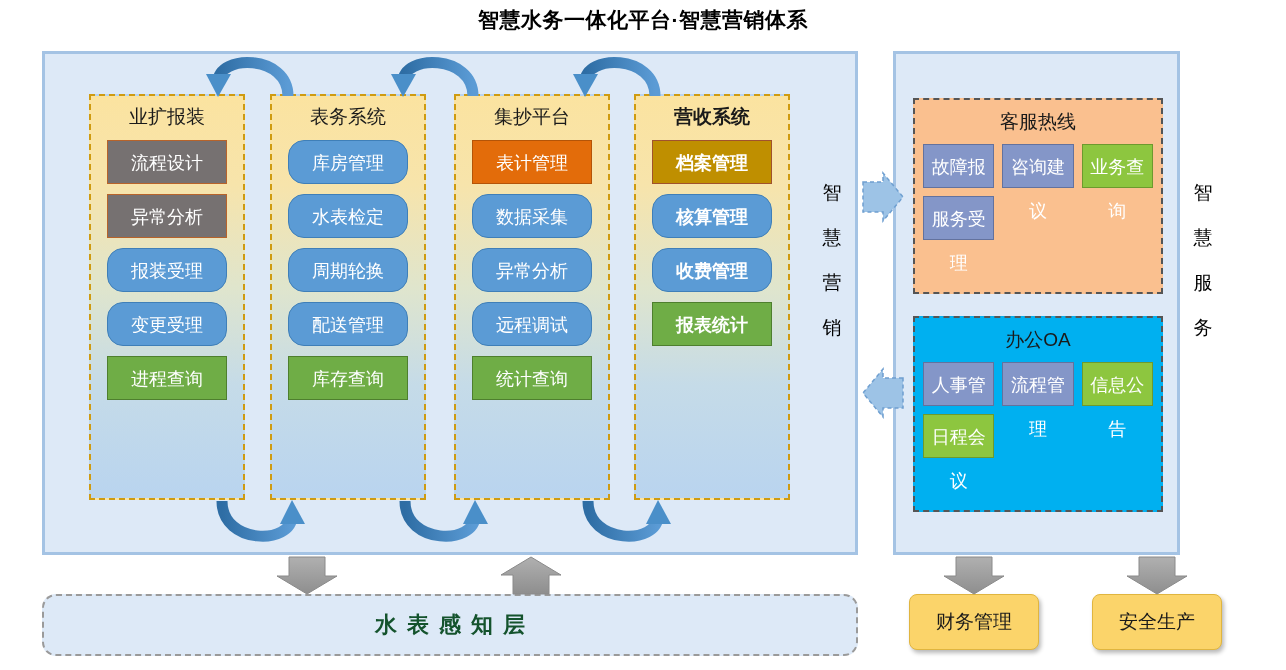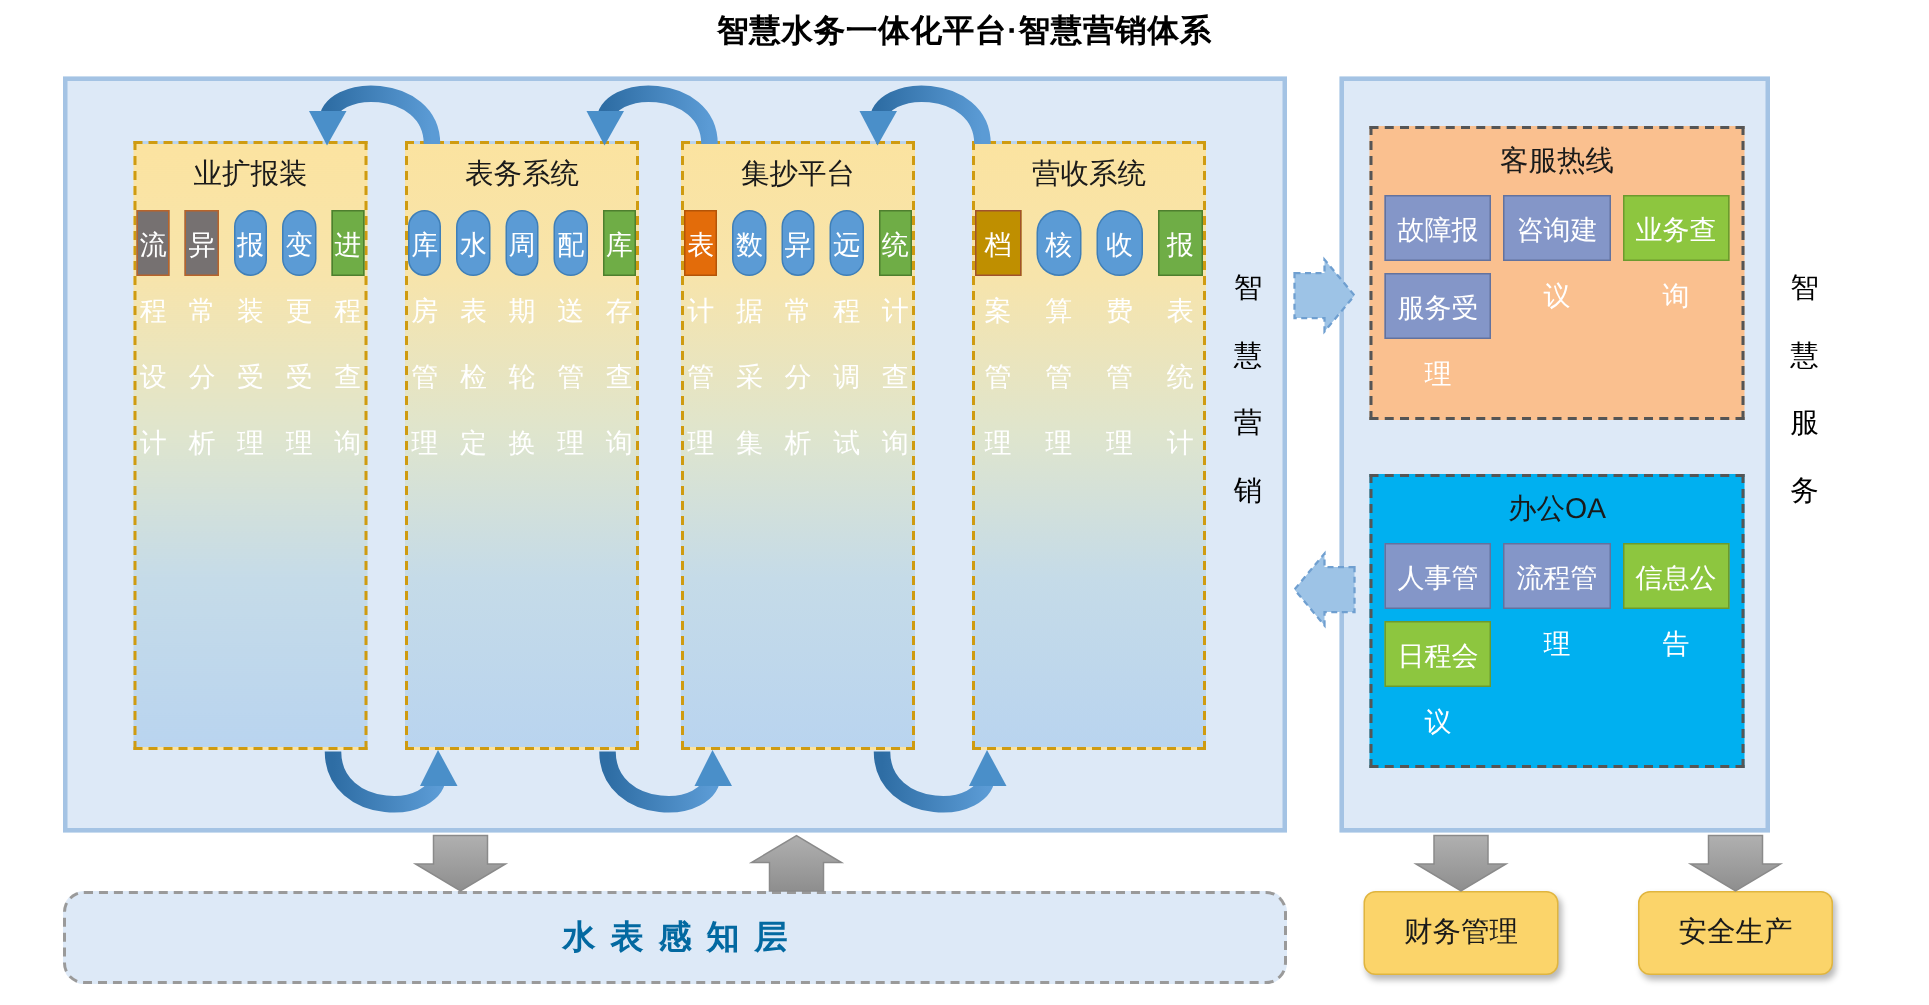--- a/index.html
+++ b/index.html
@@ -58,32 +58,32 @@
     width: 156px;
     height: 406px;
     box-sizing: border-box;
     border: 2px dashed #cf9b10;
     background: linear-gradient(to bottom, #fbe3a0 0%, #f7e4ab 22%, #dfe5cd 48%, #c5dbe8 72%, #b9d4ef 100%);
     padding-top: 6px;
   }
   #col-0 { left: 89px; font-family: Liberation Serif, serif; }
   #col-1 { left: 270px; }
   #col-2 { left: 454px; }
-  #col-3 { left: 648px; }
+  #col-3 { left: 634px; font-weight: bold; }
 
   .col-title {
     text-align: center;
     font-size: 19px;
     color: #1a1a1a;
     margin-bottom: 8px;
     line-height: 30px;
   }
   .col-items {
     display: flex;
-    flex-direction: row;
+    flex-direction: column;
     align-items: center;
     gap: 10px;
   }
   .chip {
     width: 120px;
     height: 44px;
     line-height: 44px;
     text-align: center;
     font-size: 18px;
     color: #ffffff;
@@ -98,21 +98,21 @@
 
   
   .group {
     position: absolute;
     left: 913px;
     width: 250px;
     box-sizing: border-box;
     border: 2px dashed #555555;
     padding: 4px 8px 10px 8px;
   }
-  #group-hotline { top: 84px; height: 196px; background: #fac08f; }
+  #group-hotline { top: 98px; height: 196px; background: #fac08f; }
   #group-oa      { top: 316px; height: 196px; background: #00b0f0; }
   .group-title {
     text-align: center;
     font-size: 19px;
     color: #1a1a1a;
     line-height: 36px;
     margin-bottom: 4px;
   }
   .group-grid {
     display: grid;
@@ -141,21 +141,21 @@
     background: #dde9f7;
     border: 2px dashed #9a9a9a;
     border-radius: 14px;
     box-sizing: border-box;
     text-align: center;
     line-height: 58px;
     font-size: 22px;
     font-weight: bold;
     letter-spacing: 10px;
     text-indent: 10px;
-    color: #0369a1;
+    color: #14532d;
   }
 
   
   .ybox {
     position: absolute;
     top: 594px;
     width: 130px;
     height: 56px;
     background: #fbd46a;
     border: 1px solid #e0b53f;

